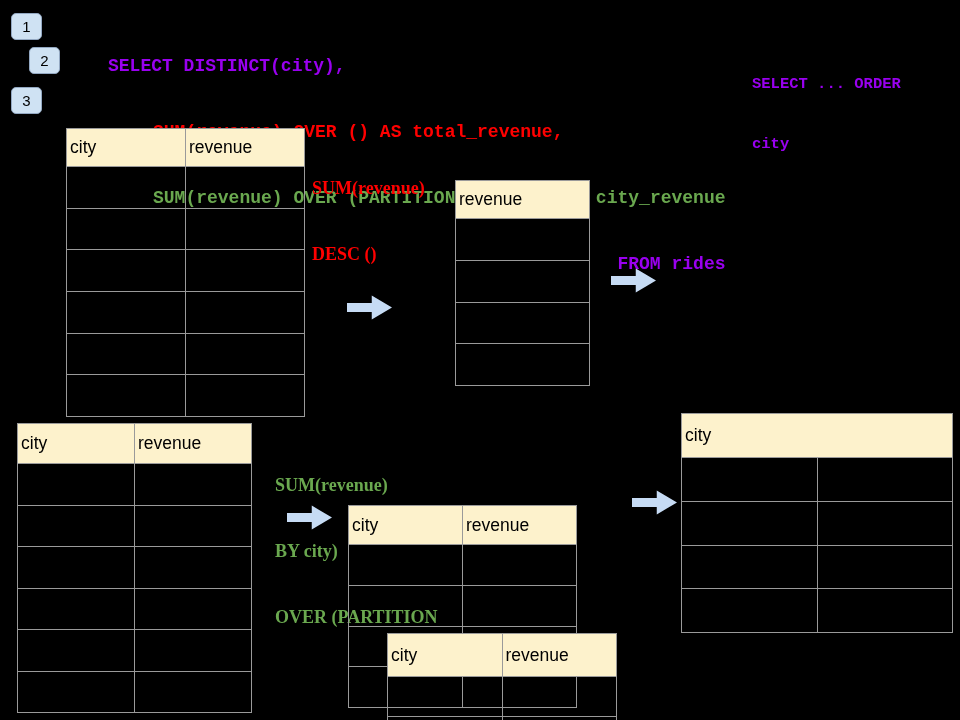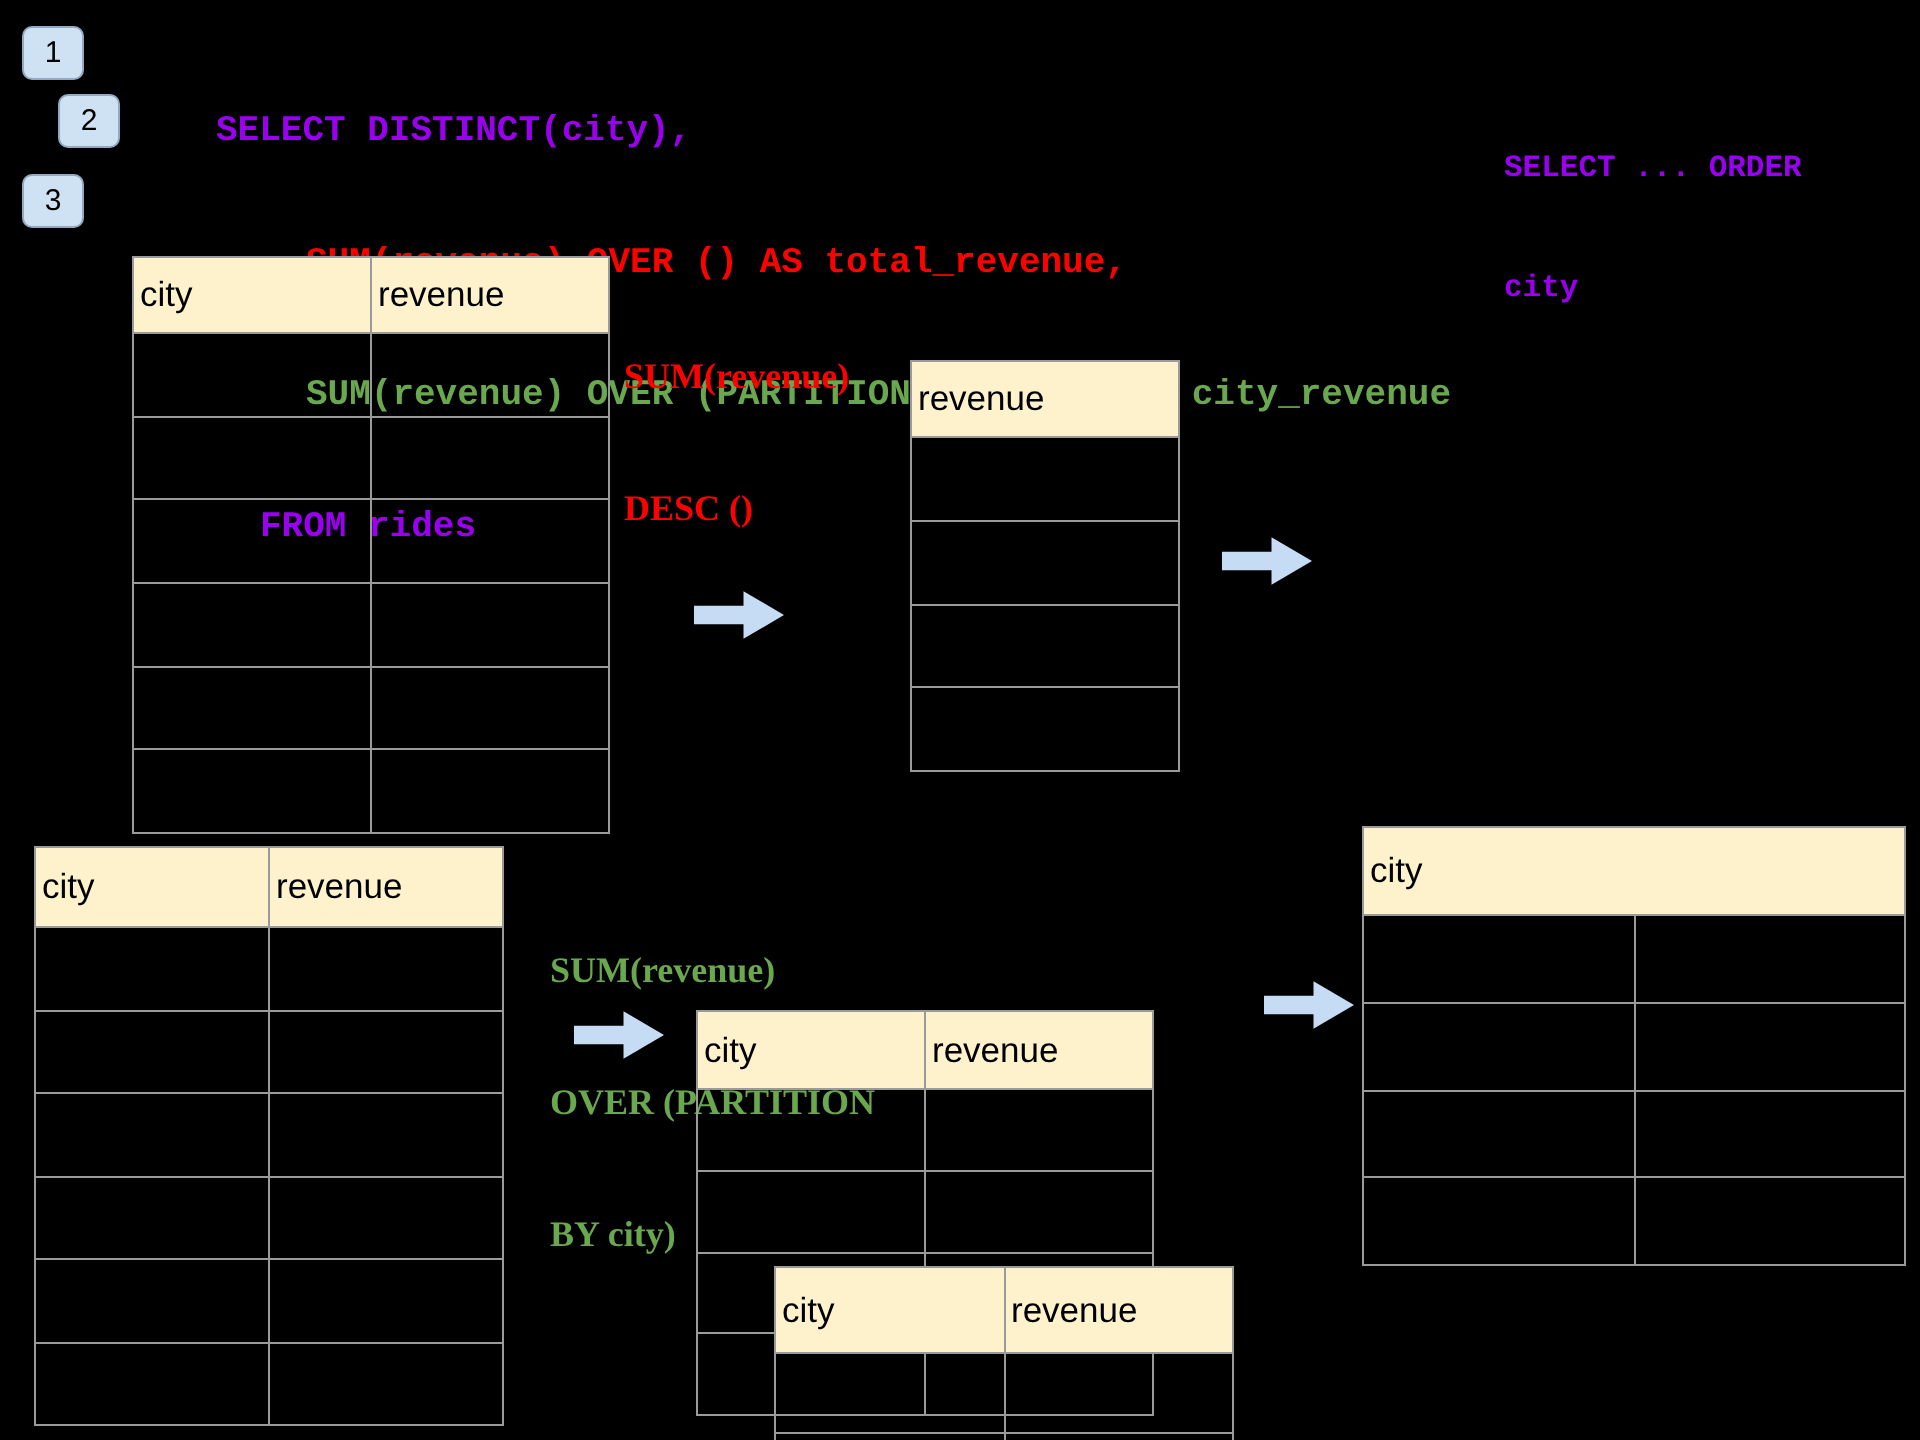--- a/index.html
+++ b/index.html
@@ -23,21 +23,21 @@
   }
   
   .mono{
     font-family:"Liberation Mono", monospace;
     font-weight:bold;
     white-space:pre;
   }
   .code-block{position:absolute;top:11px;left:0;font-size:18px;line-height:22px;padding-left:20px;}
   .code-line{height:22px;}
   .ind-0{margin-left:88px;}
-  .ind-1{margin-left:110px;}
+  .ind-1{margin-left:110px;text-align:right;}
   .ind-2{margin-left:133px;}
   .c-purple{color:#9900ef;}
   .c-red{color:#ff0000;}
   .c-green{color:#6aa84f;}
   .note{position:absolute;left:752px;top:34px;font-size:15.5px;line-height:20px;}
   .ann{position:absolute;font-size:18px;line-height:22px;font-family:Liberation Serif, serif;}
   .ann-total{left:312px;top:133px;}
   .ann-partition{left:275px;top:430px;}
   
   .table{
@@ -107,22 +107,22 @@
   <div>city</div>
 </div>
 
 <div class="ann ann-total mono c-red">
   <div>SUM(revenue)</div>
   <div>DESC ()</div>
 </div>
 
 <div class="ann ann-partition mono c-green">
   <div>SUM(revenue)</div>
+  <div>BY city)</div>
   <div>OVER (PARTITION</div>
-  <div>BY city)</div>
 </div>
 
 <div class="table" id="t-source-total">
     <div class="thead">
       <div class="tcell hcell">city</div>
       <div class="tcell hcell">revenue</div>
     </div>
     <div class="trow">
       <div class="tcell"></div>
       <div class="tcell"></div>

